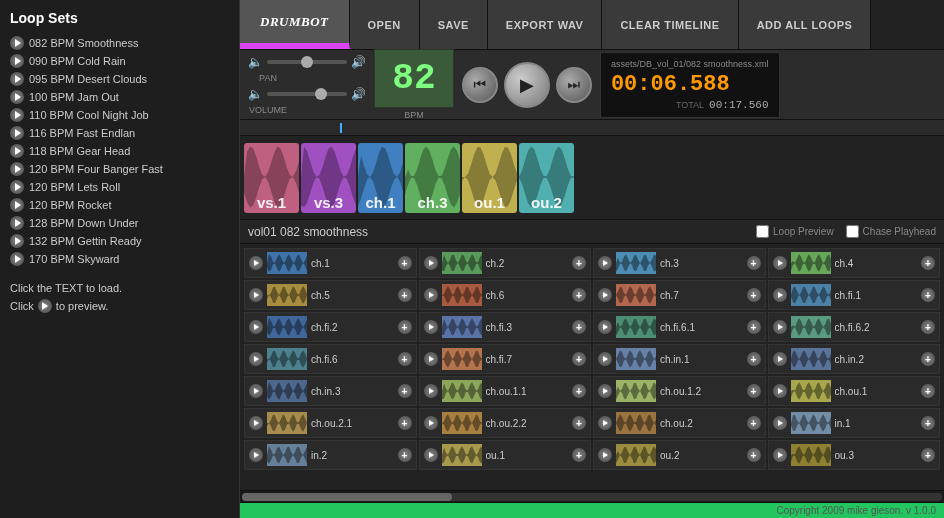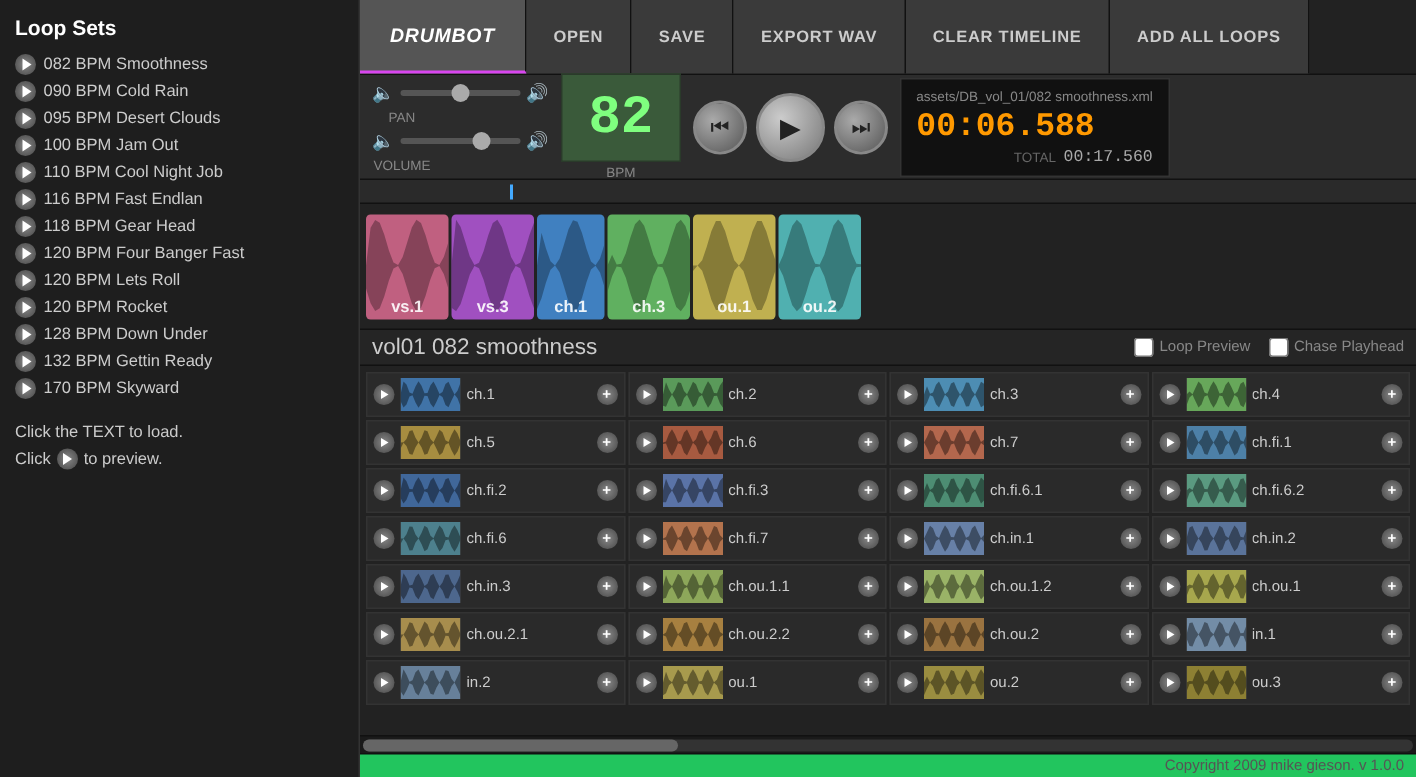--- a/index.html
+++ b/index.html
@@ -91,21 +91,22 @@
       color: #ccc;
       font-size: 11px;
       font-weight: bold;
       cursor: pointer;
       text-transform: uppercase;
       letter-spacing: 0.5px;
     }
     .tb-btn.active {
       background: #555;
       color: #fff;
-      border-bottom: 2px solid #d946ef;
+      border-bottom: 6px solid #d946ef;
+      font-family: Liberation Serif, serif;
     }
     #drumbot-btn {
       background: #555;
       color: #fff;
       font-size: 13px;
       font-style: italic;
       font-weight: bold;
       border-right: 1px solid #111;
       padding: 0 20px;
     }
@@ -272,21 +273,21 @@
       color: rgba(255,255,255,0.8);
       font-weight: bold;
       padding-bottom: 2px;
       position: relative;
       flex-shrink: 0;
       overflow: hidden;
     }
     .track-label {
       position: absolute;
       bottom: 2px;
-      font-size: 11px;
+      font-size: 15px;
       color: rgba(255,255,255,0.9);
       font-weight: bold;
     }
 
     
     #loop-browser {
       flex: 1;
       display: flex;
       flex-direction: column;
       overflow: hidden;
@@ -295,21 +296,21 @@
       display: flex;
       align-items: center;
       justify-content: space-between;
       padding: 4px 8px;
       background: #252525;
       border-bottom: 1px solid #111;
       height: 24px;
     }
     .browser-title {
       color: #ccc;
-      font-size: 15px;
+      font-size: 12px;
     }
     .browser-options {
       display: flex;
       align-items: center;
       gap: 12px;
       font-size: 10px;
       color: #888;
     }
     .checkbox-row {
       display: flex;

